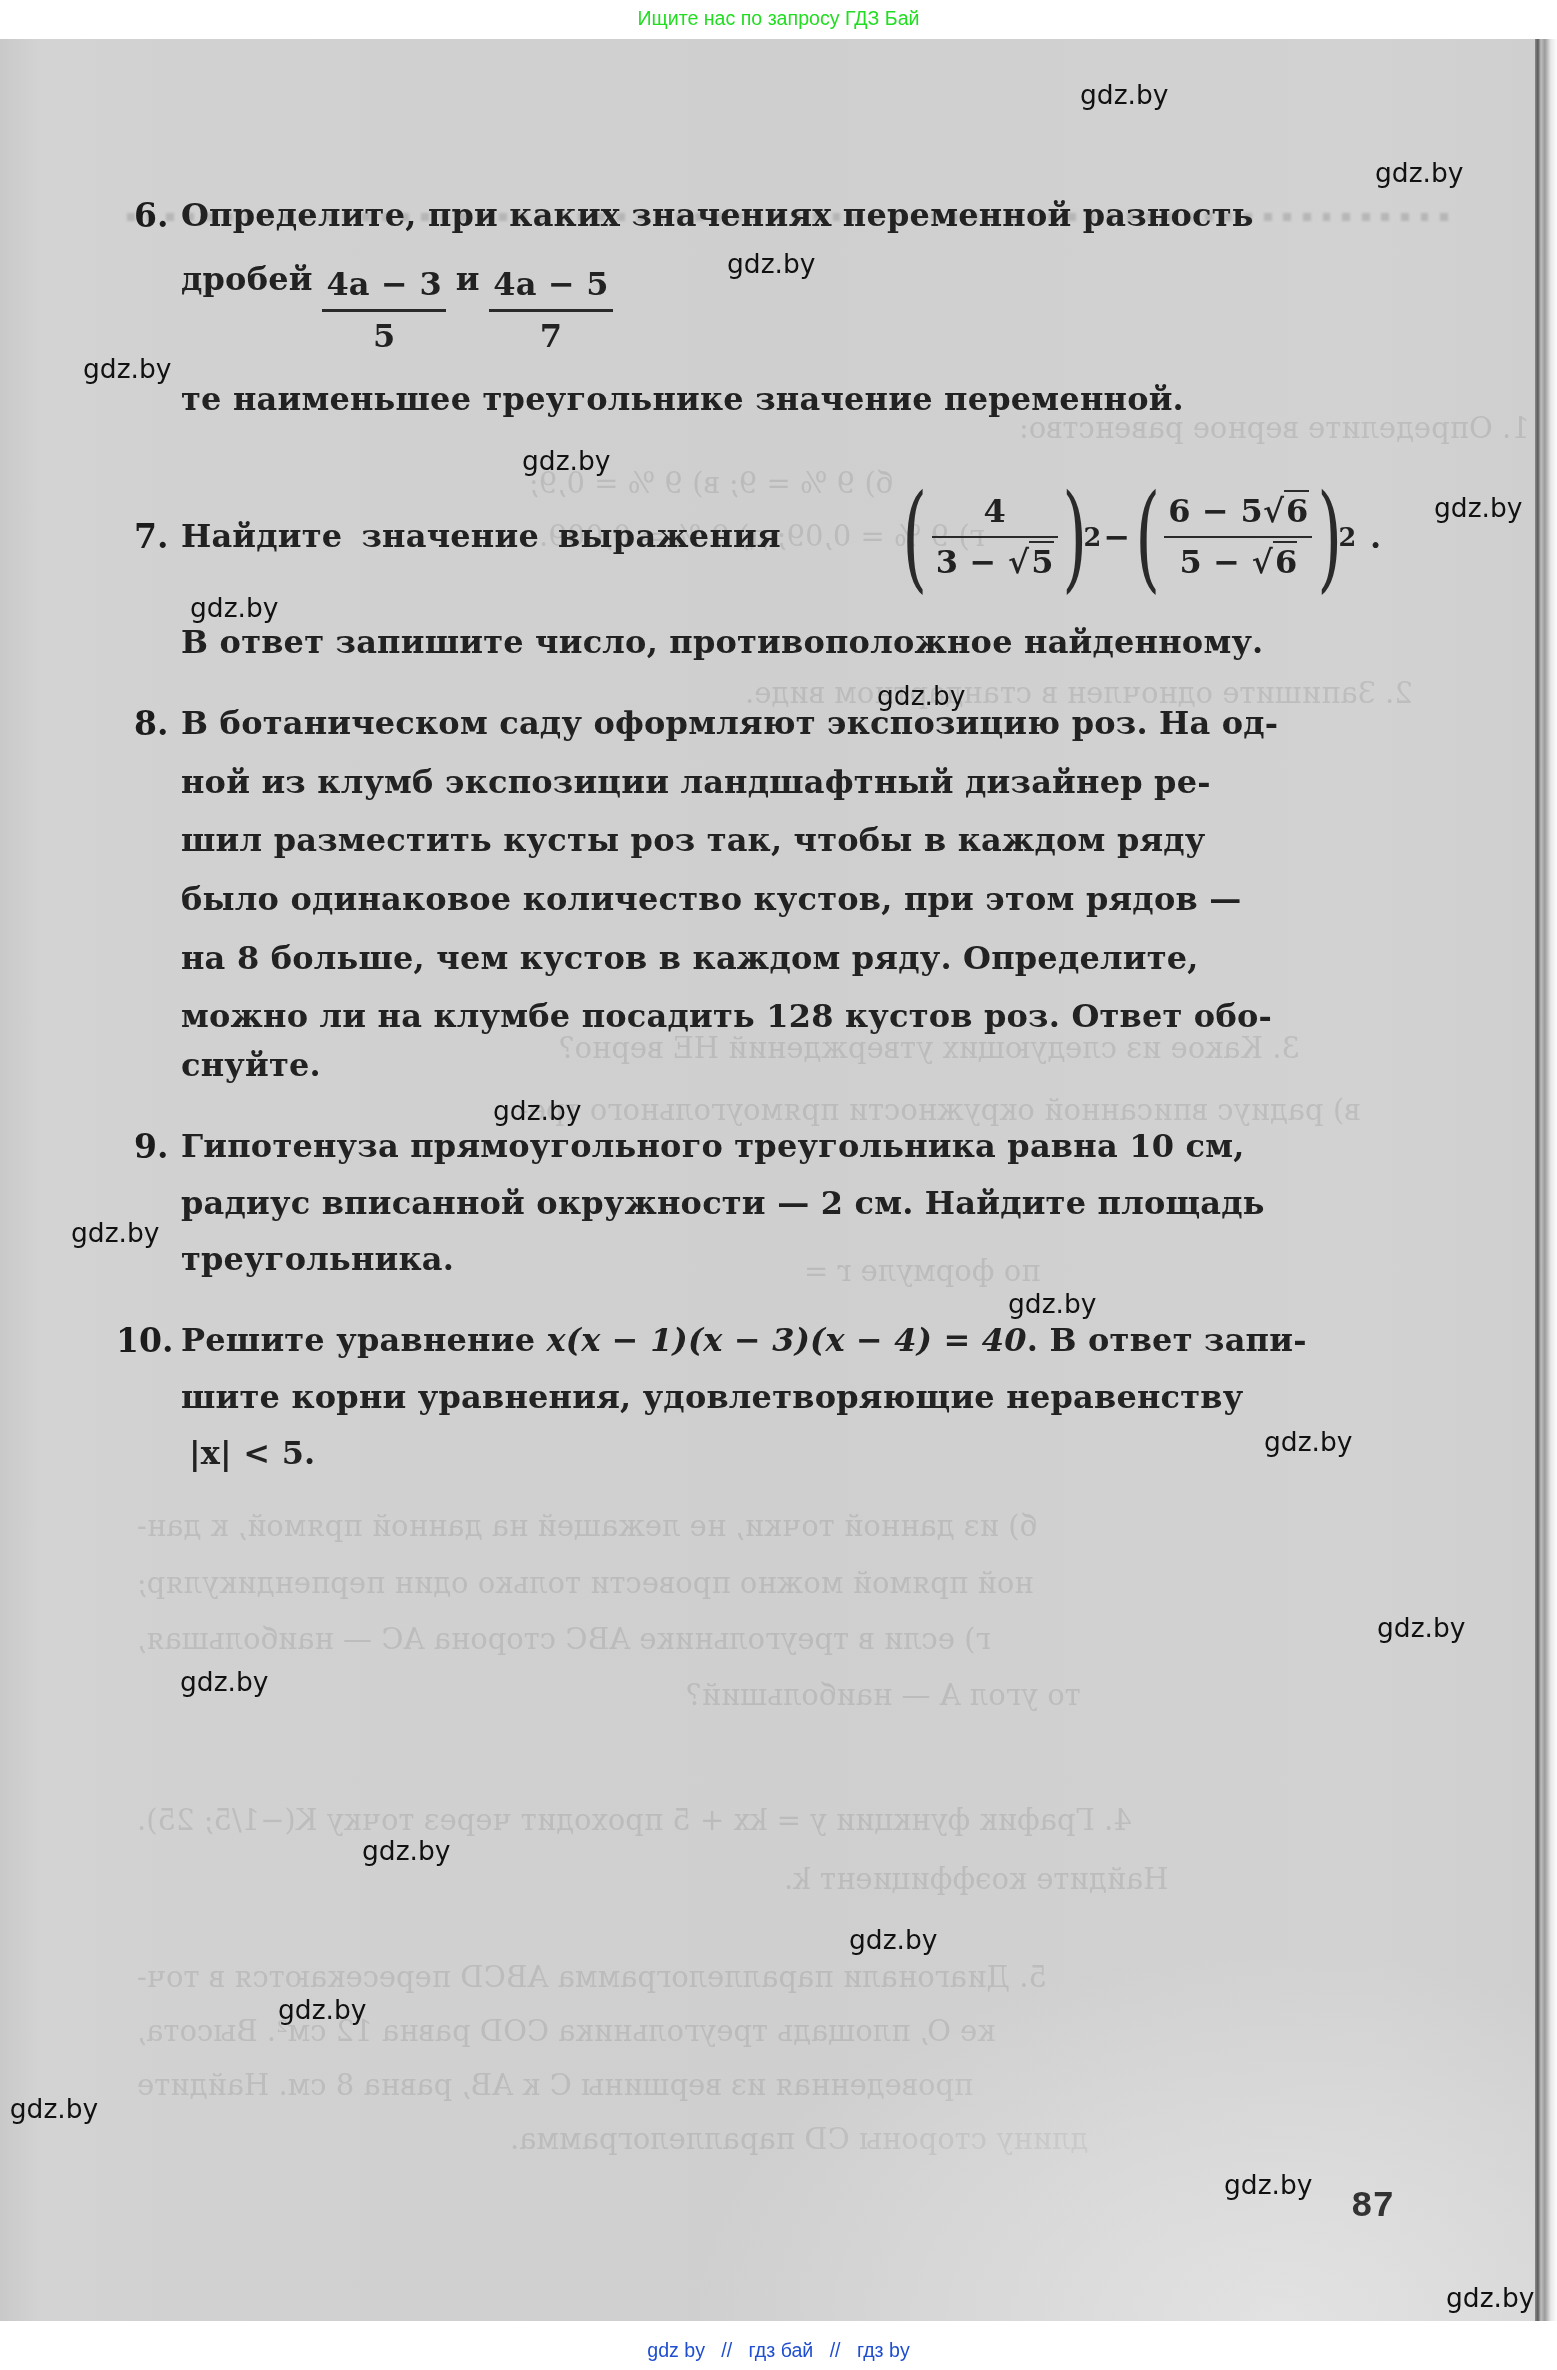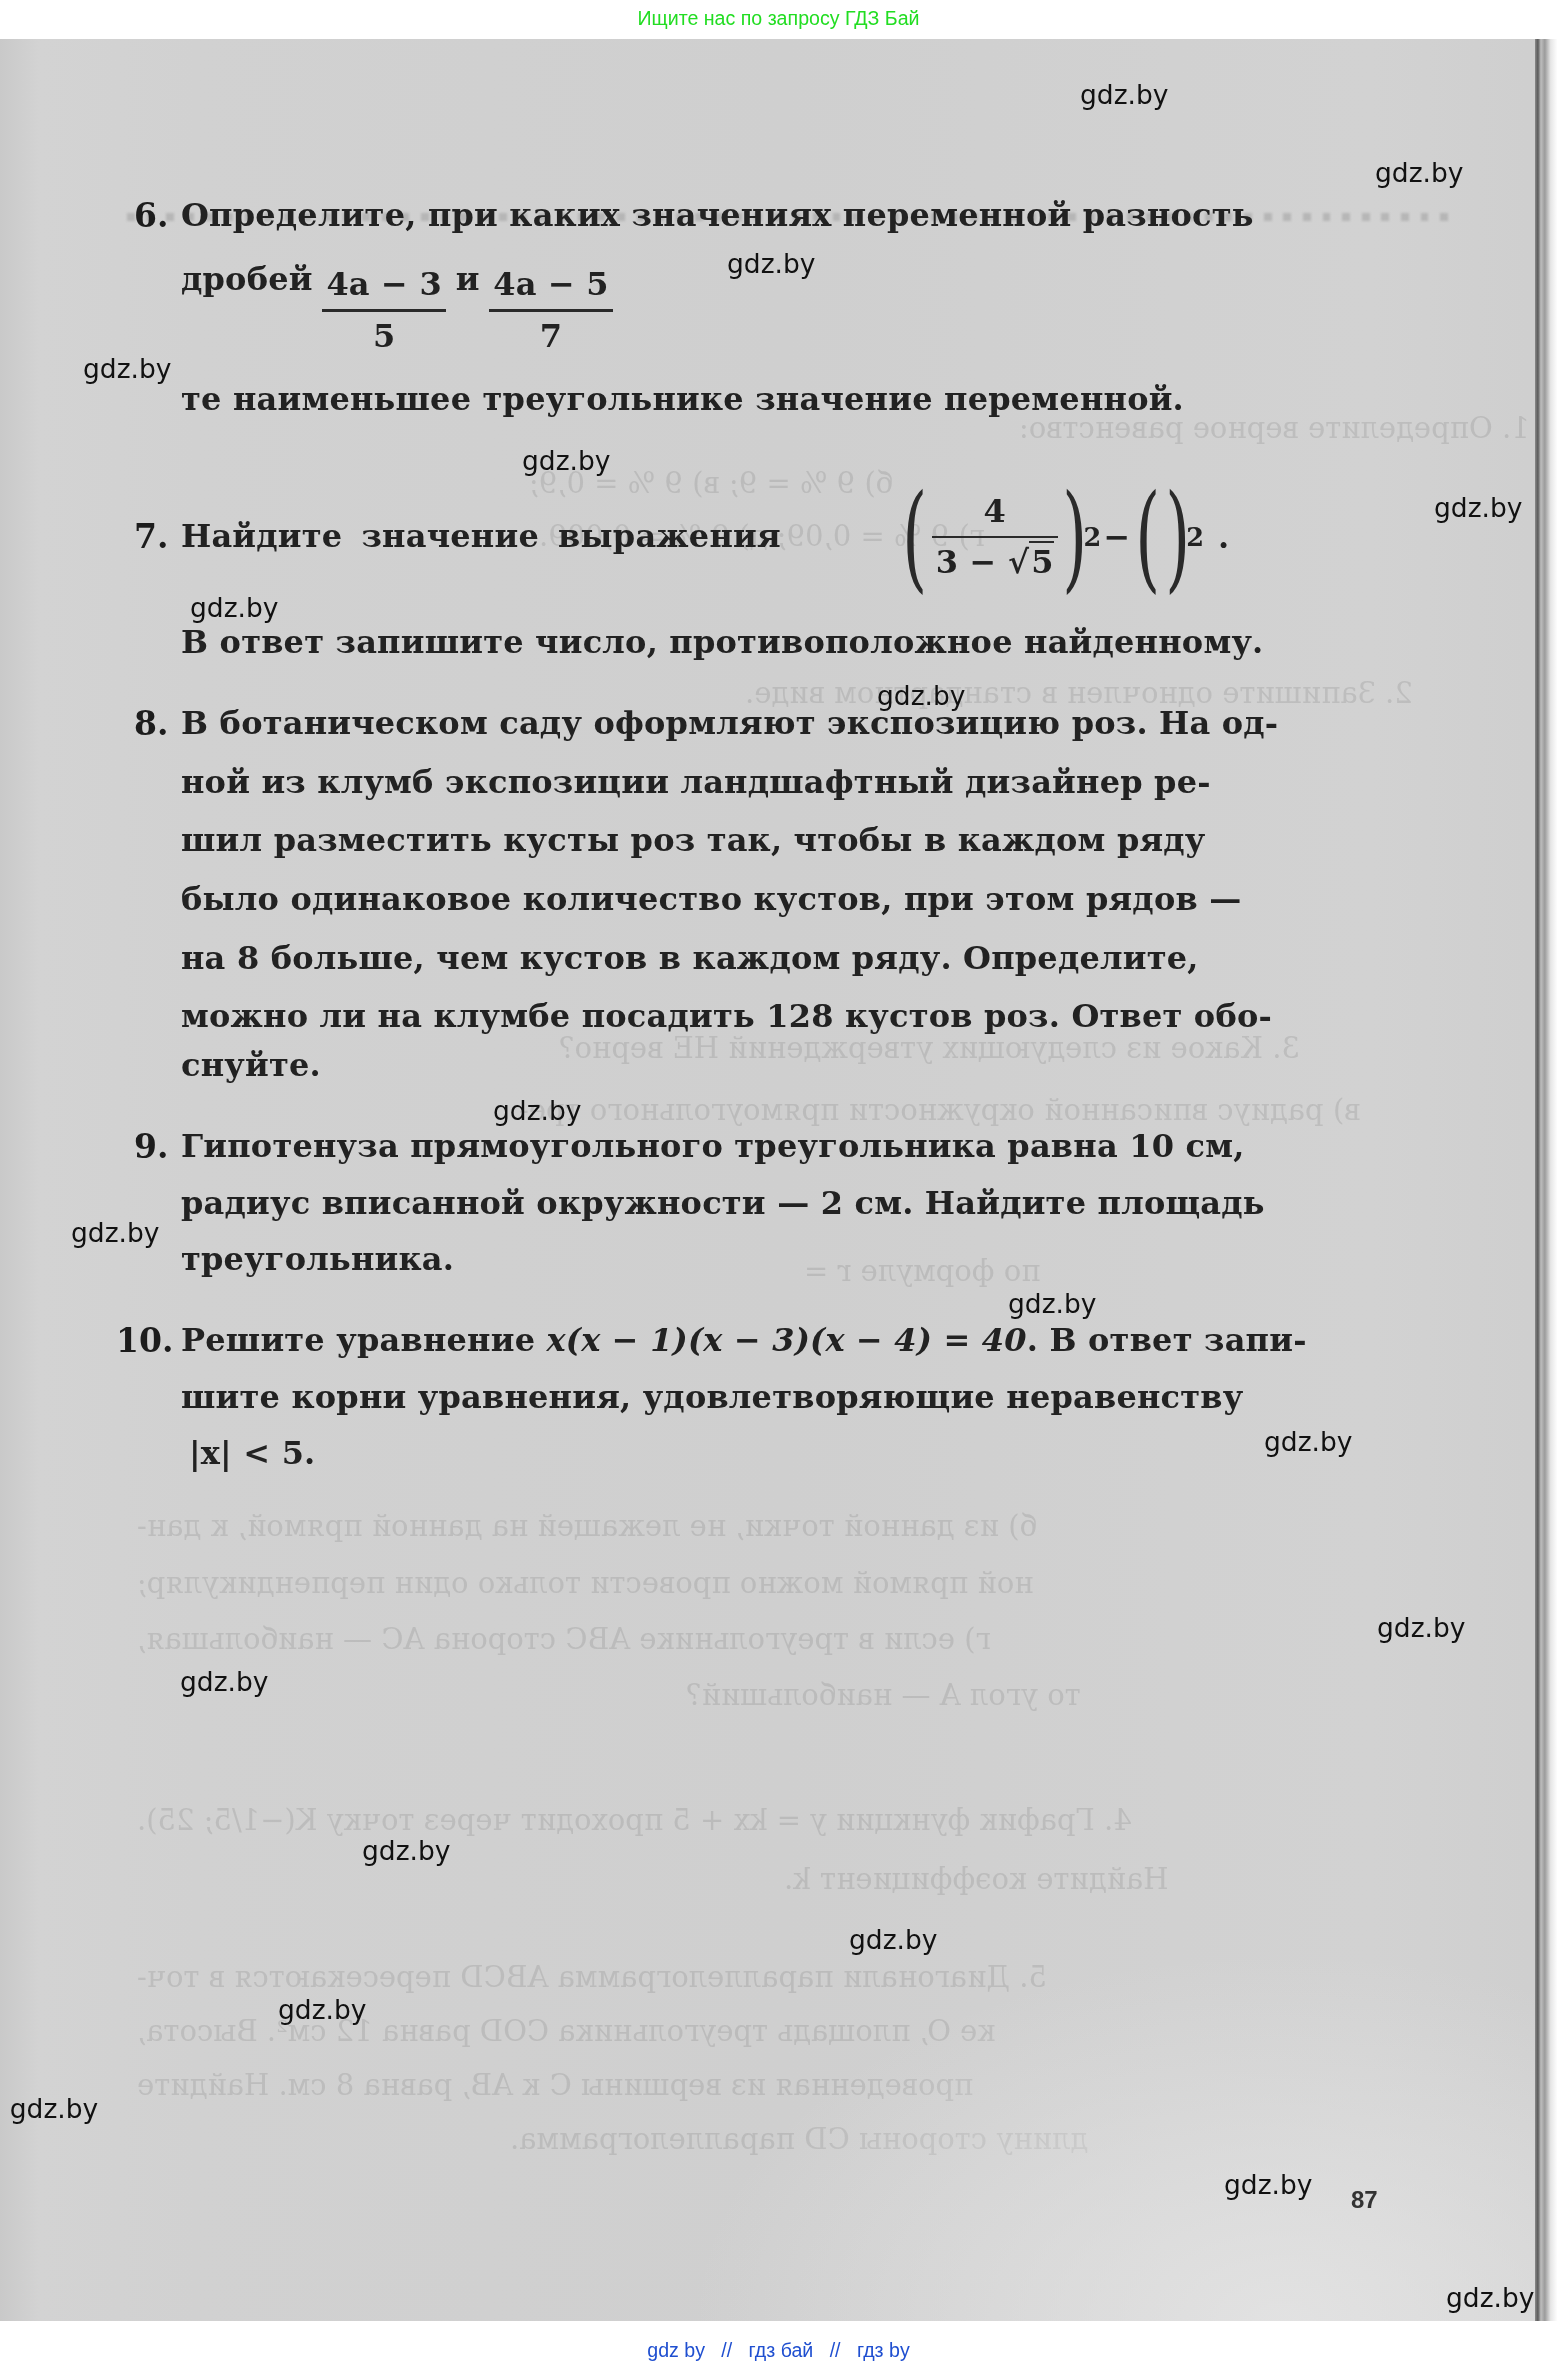--- a/index.html
+++ b/index.html
@@ -59,22 +59,22 @@
       vertical-align: middle; transform: scaleX(0.55); color: #2a2a2a; margin: 0 -7.8px;
     }
     .sup { font-size: 25.5px; vertical-align: 43px; margin-left: -5.9px; }
     .sqrt { border-top: 2.9px solid #2a2a2a; padding-left: 2px; }
 
     .watermark {
       position: absolute; font-family: "DejaVu Sans", sans-serif; font-size: 26.5px;
       color: #111; white-space: nowrap; font-weight: normal; margin-top: 8px;
     }
     .page-number {
-      position: absolute; left: 1351px; top: 2186px; font-family: Liberation Sans, sans-serif;
-      font-weight: bold; font-size: 24px; color: #333;
+      position: absolute; left: 1351px; top: 2186px; font-family: Liberation Mono, monospace;
+      font-weight: bold; font-size: 36px; color: #333;
     }
     .footer {
       position: absolute; left: 0; top: 2331px; width: 1557px; height: 39px;
       text-align: center; font-family: "Liberation Sans", sans-serif; font-size: 19.6px;
       color: #1f4fd0; line-height: 39px; background: #ffffff;
     }
     .footer span { color: #1f4fd0; }
   </style>
 </head>
 <body>
@@ -133,20 +133,25 @@
     <span class="paren">(</span>
     <span class="frac" style="margin:0 2px;">
       <span class="n">4</span>
       <span class="bar"></span>
       <span class="d"><span>3 − </span>√<span class="sqrt">5</span></span>
     </span>
     <span class="paren">)</span>
     <span class="sup">2</span>
     <span style="margin:0 2px;">−</span>
     <span class="paren">(</span>
+    <span class="frac" style="margin:0 2px;">
+      <span class="n"><span>6 − 5</span>√<span class="sqrt">6</span></span>
+      <span class="bar"></span>
+      <span class="d"><span>5 − </span>√<span class="sqrt">6</span></span>
+    </span>
     <span class="paren">)</span>
     <span class="sup">2</span>
     <span style="margin-left:13.7px;">.</span>
   </div>
   <div class="line" style="left:181px; top:623px;">В ответ запишите число, противоположное найденному.</div>
 </div>
 
 <div class="problem">
   <div class="num" style="left:134px; top:704px;">8.</div>
   <div class="line" style="left:181px; top:704px;">В ботаническом саду оформляют экспозицию роз. На од-</div>

